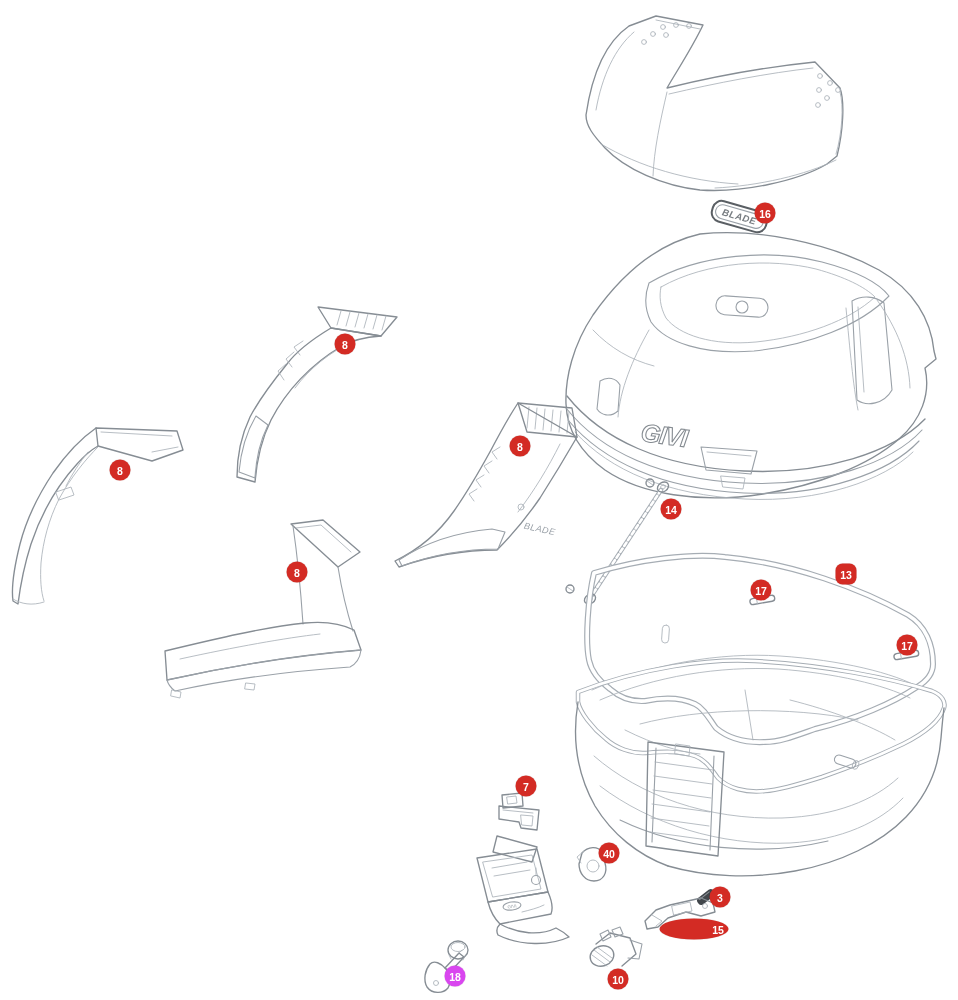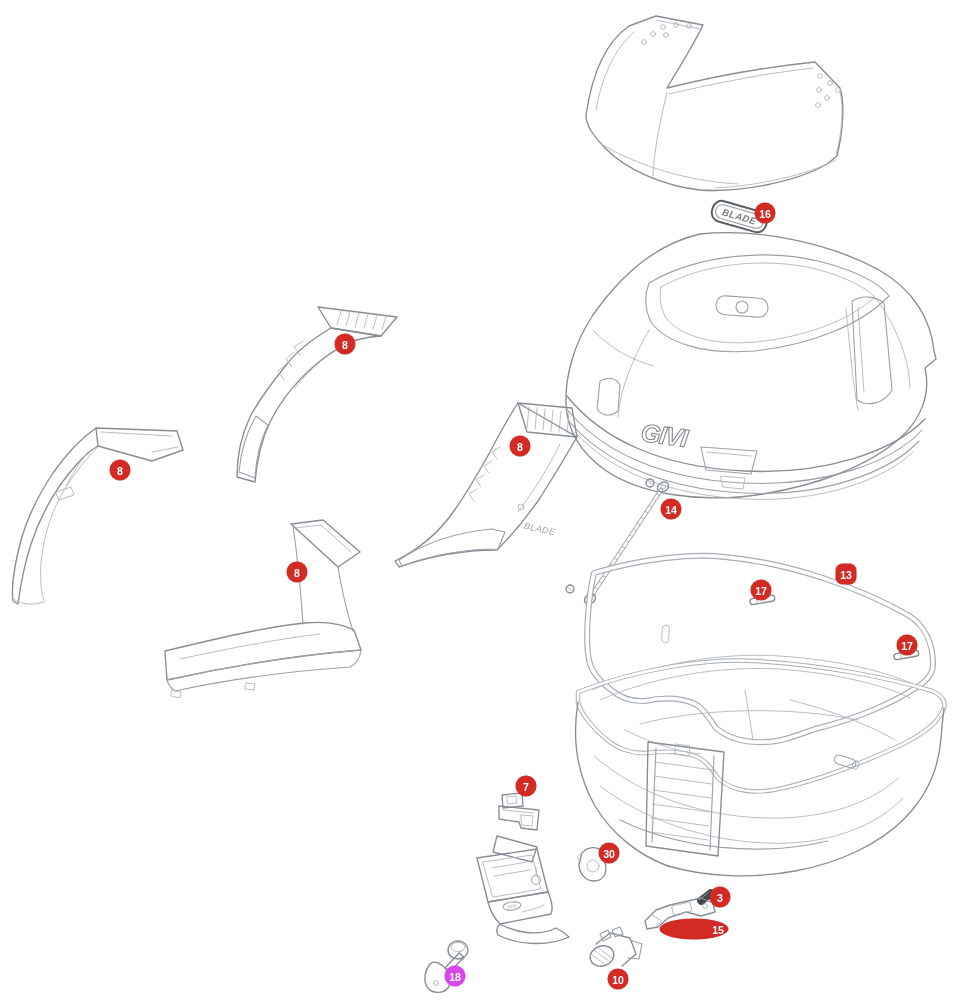--- a/index.html
+++ b/index.html
@@ -248,19 +248,19 @@
       <div class="callout" style="left: 765px; top: 213px; background: rgb(211, 43, 36); color: rgb(255, 255, 255);">16</div>
       <div class="callout" style="left: 345px; top: 344px; background: rgb(211, 43, 36); color: rgb(255, 255, 255);">8</div>
       <div class="callout" style="left: 120px; top: 470px; background: rgb(211, 43, 36); color: rgb(255, 255, 255);">8</div>
       <div class="callout" style="left: 520px; top: 446px; background: rgb(211, 43, 36); color: rgb(255, 255, 255);">8</div>
       <div class="callout" style="left: 297px; top: 572px; background: rgb(211, 43, 36); color: rgb(255, 255, 255);">8</div>
       <div class="callout" style="left: 671px; top: 509px; background: rgb(211, 43, 36); color: rgb(255, 255, 255);">14</div>
       <div class="callout" style="left: 846px; top: 574px; background: rgb(211, 43, 36); color: rgb(255, 255, 255); border-radius: 7px;">13</div>
       <div class="callout" style="left: 761px; top: 590px; background: rgb(211, 43, 36); color: rgb(255, 255, 255);">17</div>
       <div class="callout" style="left: 907px; top: 645px; background: rgb(211, 43, 36); color: rgb(255, 255, 255);">17</div>
       <div class="callout" style="left: 526px; top: 786px; background: rgb(211, 43, 36); color: rgb(255, 255, 255);">7</div>
-      <div class="callout" style="left: 609px; top: 853px; background: rgb(211, 43, 36); color: rgb(255, 255, 255);">30</div>
+      <div class="callout" style="left: 609px; top: 853px; background: rgb(211, 43, 36); color: rgb(255, 255, 255);">40</div>
       <div class="callout" style="left: 720px; top: 897px; background: rgb(211, 43, 36); color: rgb(255, 255, 255);">3</div>
       <div class="callout" style="left: 694px; top: 929px; background: rgb(211, 43, 36); color: rgb(255, 255, 255); padding-left: 48px;">15</div>
       <div class="callout" style="left: 455px; top: 976px; background: #d946ef; color: rgb(255, 255, 255);">18</div>
       <div class="callout" style="left: 618px; top: 979px; background: rgb(211, 43, 36); color: rgb(255, 255, 255);">10</div>
     </div>
 </div>
 
 </body></html>

